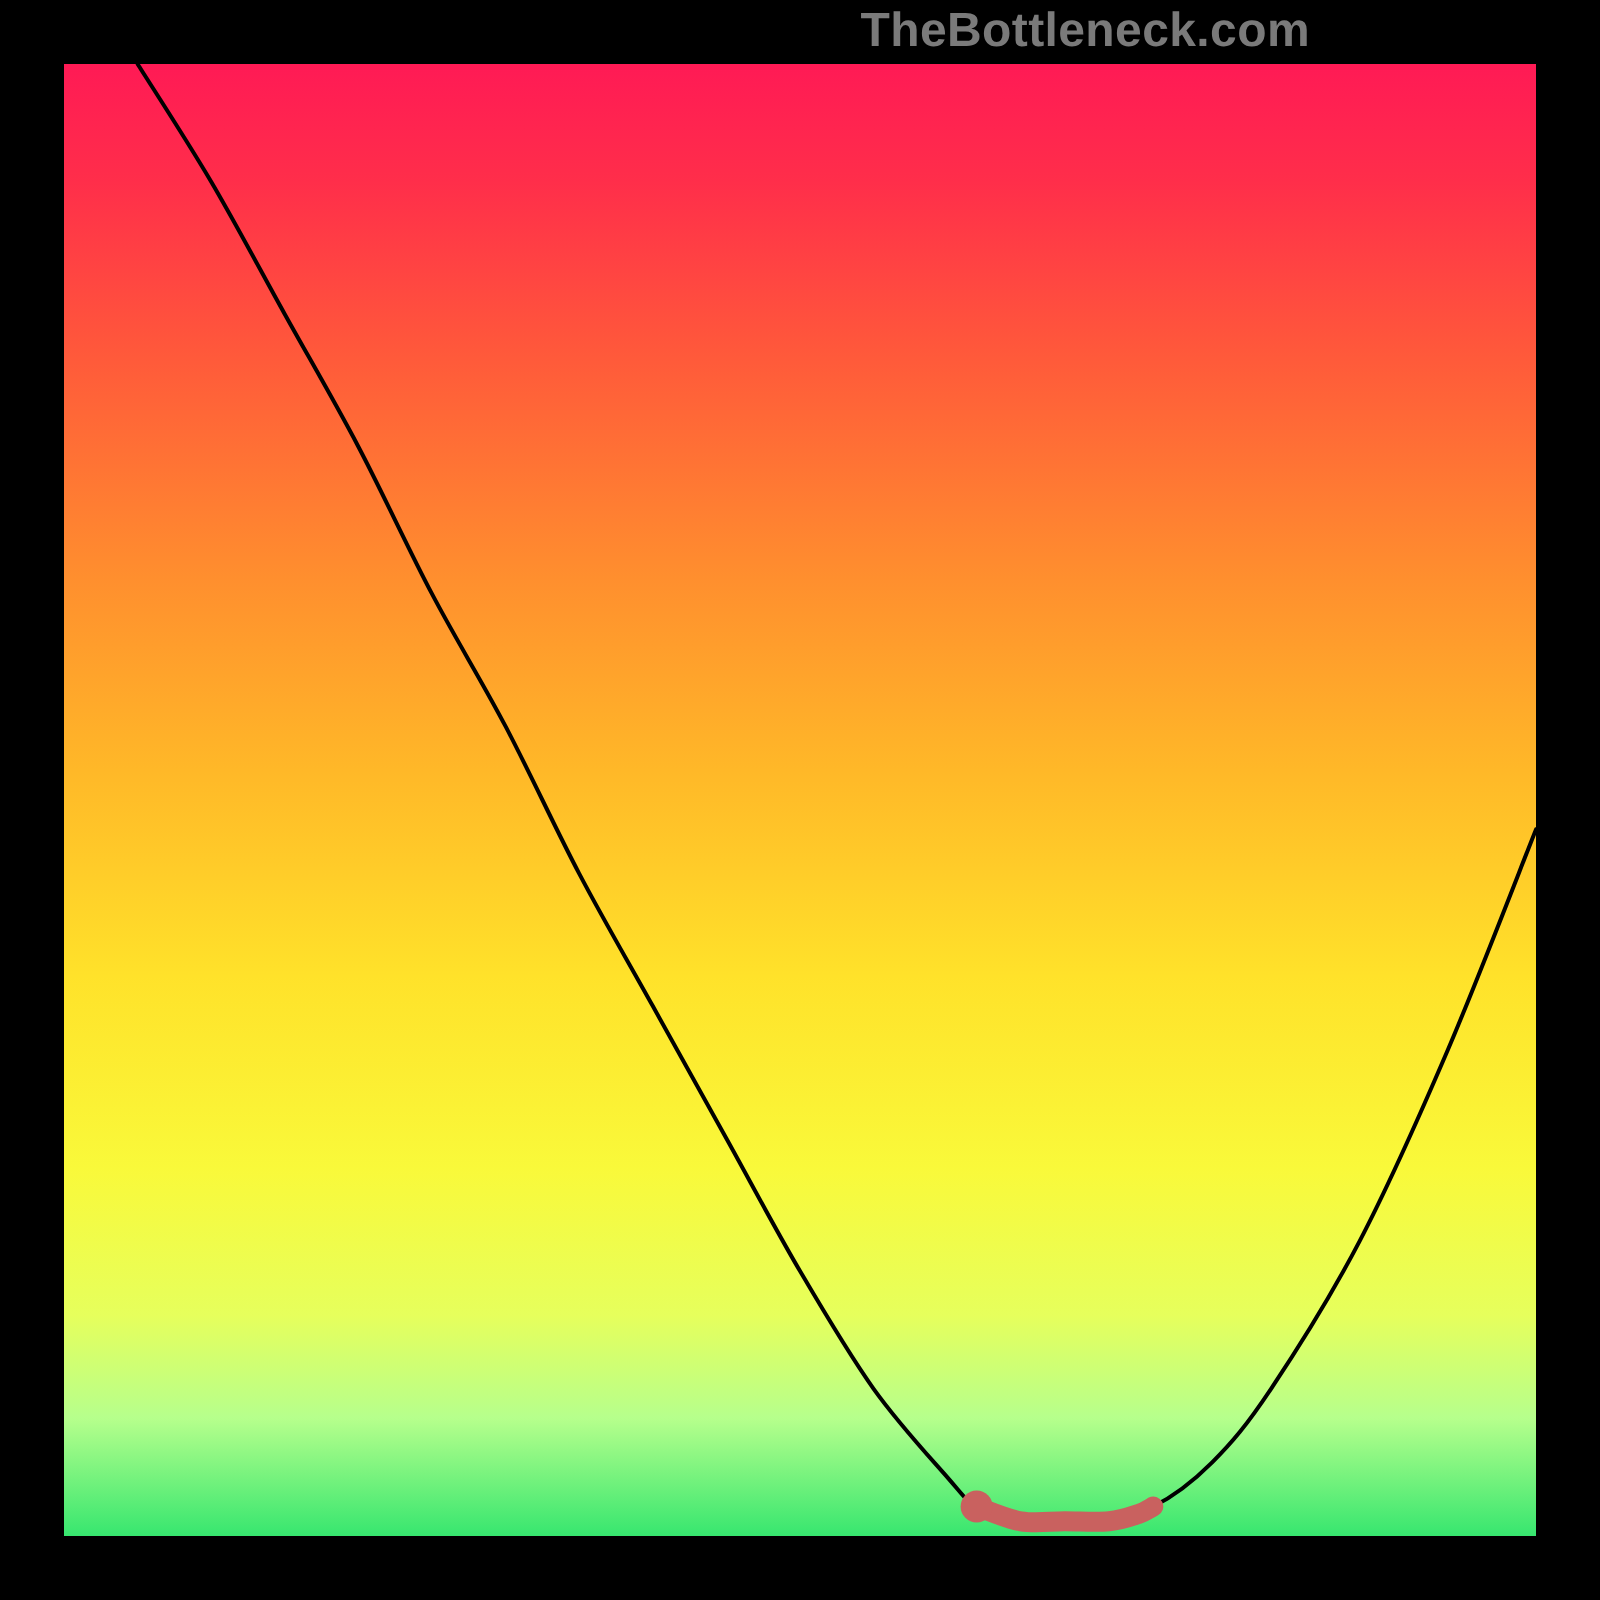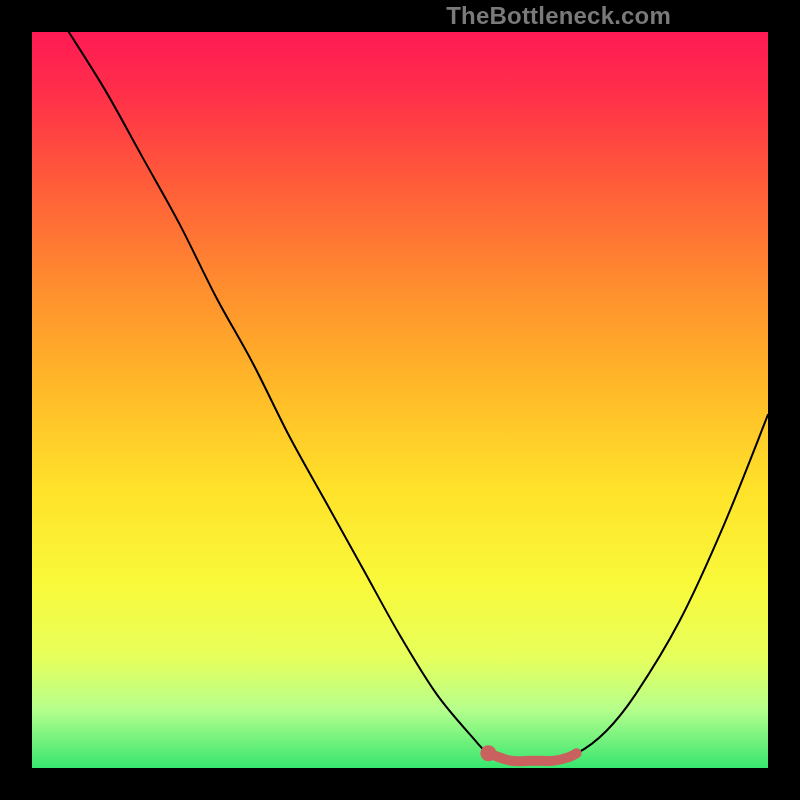--- a/index.html
+++ b/index.html
@@ -9,21 +9,20 @@
     width: 800px;
     height: 800px;
     position: relative;
     font-family: Arial, sans-serif;
   }
   .container {
     width: 691px;
     height: 800px;
     background: #000;
     position: relative;
-    padding-left: 16px;
   }
   .plot-area {
     position: absolute;
     left: 32px;
     top: 32px;
     width: 736px;
     height: 736px;
     
     background: linear-gradient(to bottom,
       #ff1a55 0%,

